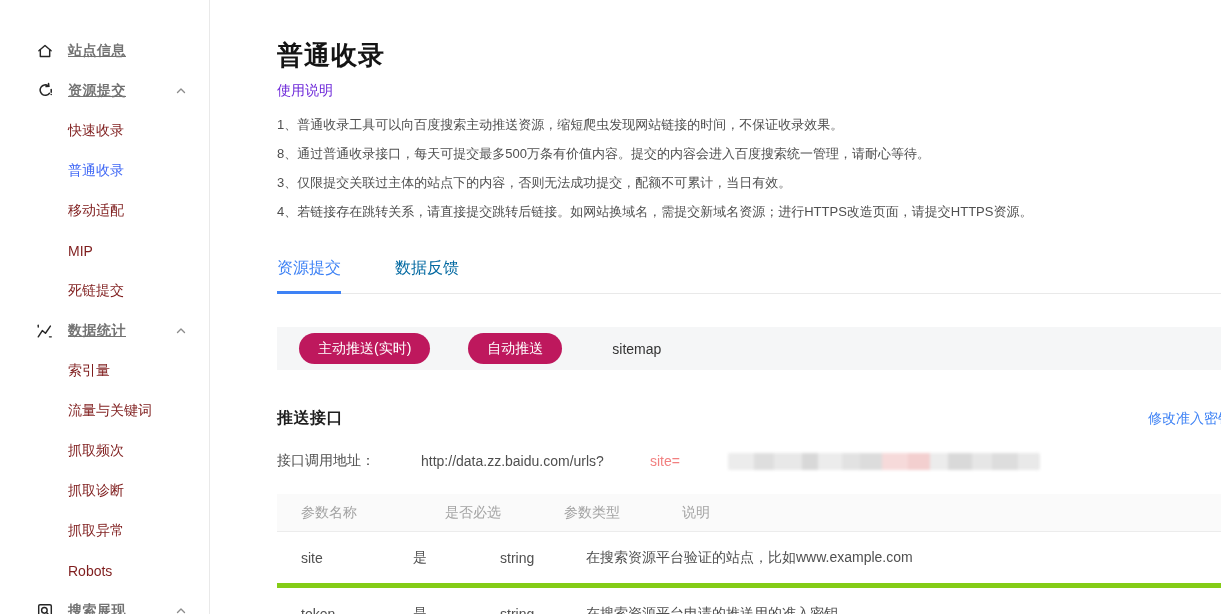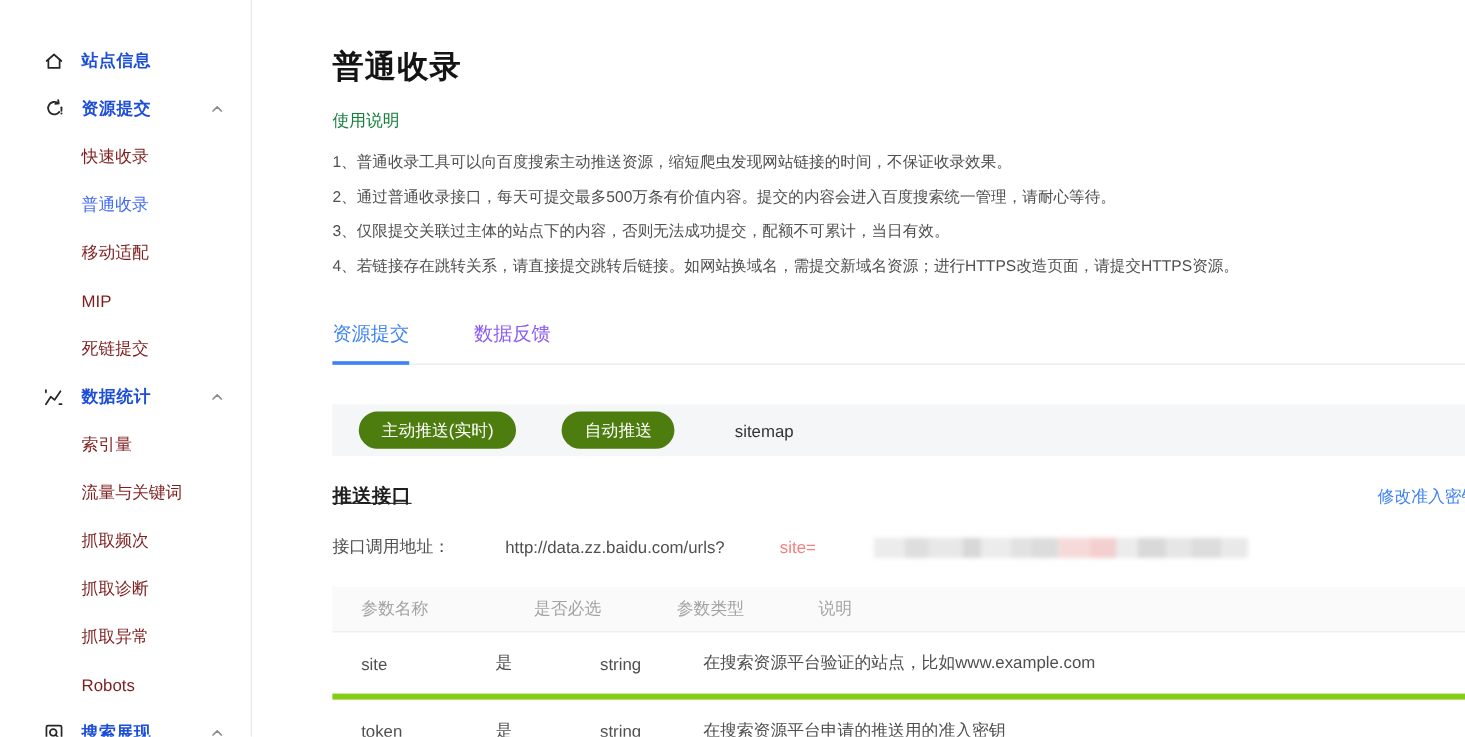--- a/index.html
+++ b/index.html
@@ -16,52 +16,52 @@
   }
   .snav-item{
     height:40px;display:flex;align-items:center;
     padding-left:35px;padding-right:22px;font-size:14px;cursor:pointer;
     box-sizing:border-box;
   }
   .snav-item .nav-icon{
     width:20px;height:20px;margin-right:13px;
     display:flex;align-items:center;justify-content:center;flex:0 0 20px;
   }
-  .snav-item.top .label{font-weight:bold;color:#1d4ed8;letter-spacing:.5px;}
+  .snav-item.top .label{font-weight:bold;color:#737373;letter-spacing:.5px;text-decoration:underline;}
   .snav-item .chev{margin-left:auto;display:flex;align-items:center;}
   .snav-item.sub{padding-left:68px;color:#7f1d1d;}
   .snav-item.sub.active{color:#4169f5;}
 
   
   .main{flex:1;box-sizing:border-box;padding-left:67px;position:relative;}
   .page-title{font-size:26px;font-weight:bold;color:#141414;margin:38px 0 0;line-height:34px;letter-spacing:1px;}
-  .usage-title{margin-top:20px;font-size:14px;color:#15803d;}
+  .usage-title{margin-top:10px;font-size:14px;color:#6d28d9;}
   .instructions{margin-top:10px;}
   .instructions .line{font-size:13px;color:#4f4f4f;line-height:29px;}
 
   .tabs{margin-top:32px;border-bottom:1px solid #e9e9e9;display:flex;gap:54px;}
   .tab{
-    font-size:16px;color:#8b5cf6;padding-bottom:12px;cursor:pointer;
+    font-size:16px;color:#0369a1;padding-bottom:12px;cursor:pointer;
     border-bottom:3px solid transparent;margin-bottom:-1px;
   }
   .tab.active{color:#3e82f5;border-bottom-color:#3e82f5;}
 
   .toolbar{
     margin-top:33px;height:43px;background:#f5f6f7;
     display:flex;align-items:center;padding-left:22px;
   }
   .pill{
-    height:31px;border:none;border-radius:16px;background:#4d7c0f;color:#fff;
+    height:31px;border:none;border-radius:16px;background:#be185d;color:#fff;
     font-size:14px;display:flex;align-items:center;padding:0 19px;
     margin-right:38px;cursor:pointer;font-family:inherit;
   }
   .pill.second{margin-right:50px;}
   .sitemap-item{font-size:14px;color:#333;cursor:pointer;}
 
-  .push-head-row{margin-top:23px;position:relative;height:22px;text-decoration:underline;}
+  .push-head-row{margin-top:38px;position:relative;height:22px;}
   .push-heading{font-size:16px;font-weight:bold;color:#1f1f1f;letter-spacing:.5px;}
   .modify-link{
     position:absolute;left:871px;top:2px;font-size:14px;color:#3e82f5;
     white-space:nowrap;cursor:pointer;text-decoration:none;
   }
 
   .api-row{margin-top:22px;font-size:14px;color:#4f4f4f;display:flex;align-items:center;white-space:nowrap;gap:46px;}
   .param-red{color:#f28080;}
   .redacted{display:inline-flex;height:17px;margin-left:2px;filter:blur(1.8px);border-radius:2px;overflow:hidden;}
   .redacted span{height:100%;display:inline-block;}
@@ -177,21 +177,21 @@
   </nav>
 
   <main class="main">
 
     <h1 class="page-title">普通收录</h1>
 
     <div class="usage-title">使用说明</div>
 
     <div class="instructions">
       <div class="line">1、普通收录工具可以向百度搜索主动推送资源，缩短爬虫发现网站链接的时间，不保证收录效果。</div>
-      <div class="line">2、通过普通收录接口，每天可提交最多500万条有价值内容。提交的内容会进入百度搜索统一管理，请耐心等待。</div>
+      <div class="line">8、通过普通收录接口，每天可提交最多500万条有价值内容。提交的内容会进入百度搜索统一管理，请耐心等待。</div>
       <div class="line">3、仅限提交关联过主体的站点下的内容，否则无法成功提交，配额不可累计，当日有效。</div>
       <div class="line">4、若链接存在跳转关系，请直接提交跳转后链接。如网站换域名，需提交新域名资源；进行HTTPS改造页面，请提交HTTPS资源。</div>
     </div>
 
     <div class="tabs">
       <div class="tab active">资源提交</div>
       <div class="tab">数据反馈</div>
     </div>
 
     <div class="toolbar">

